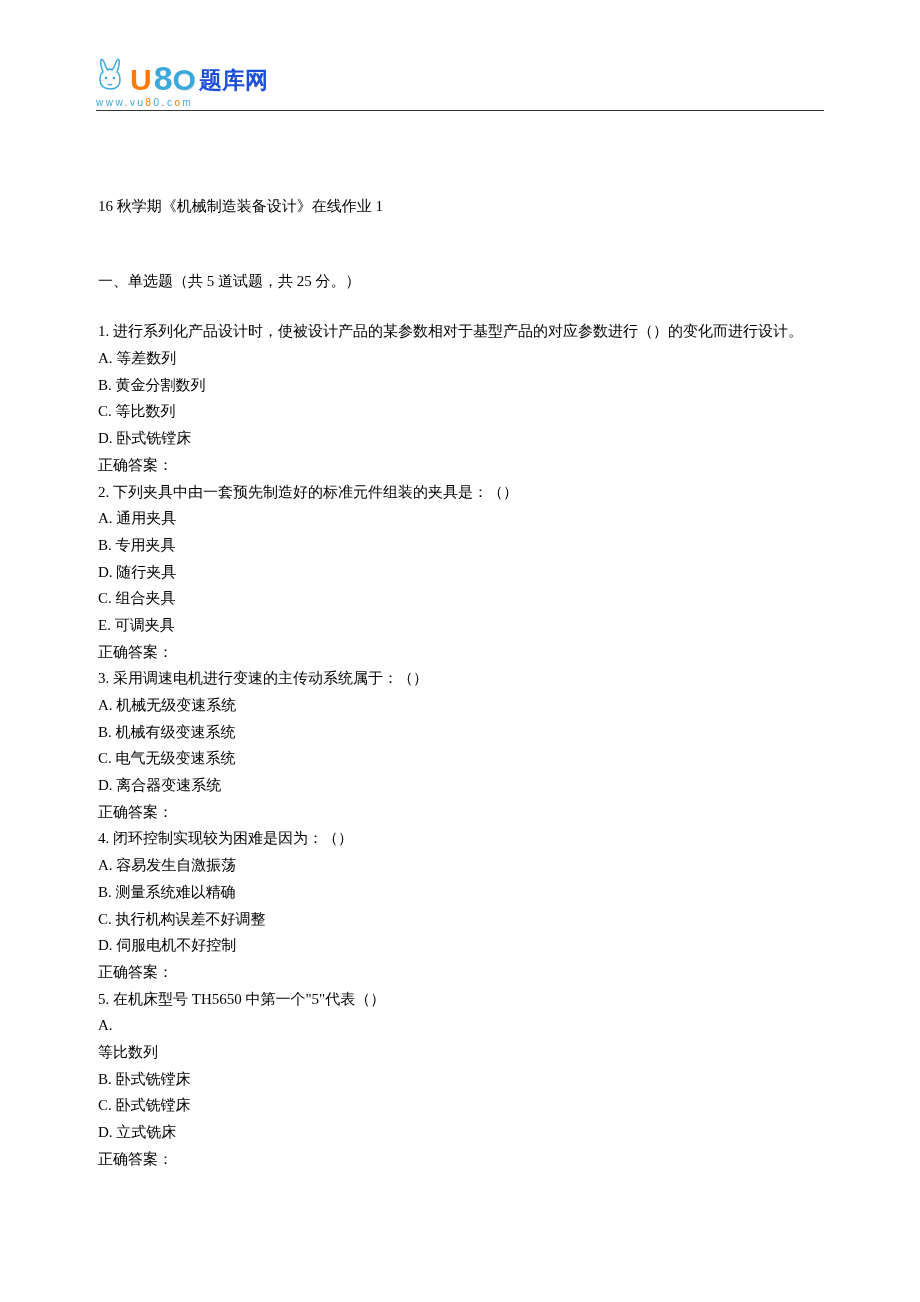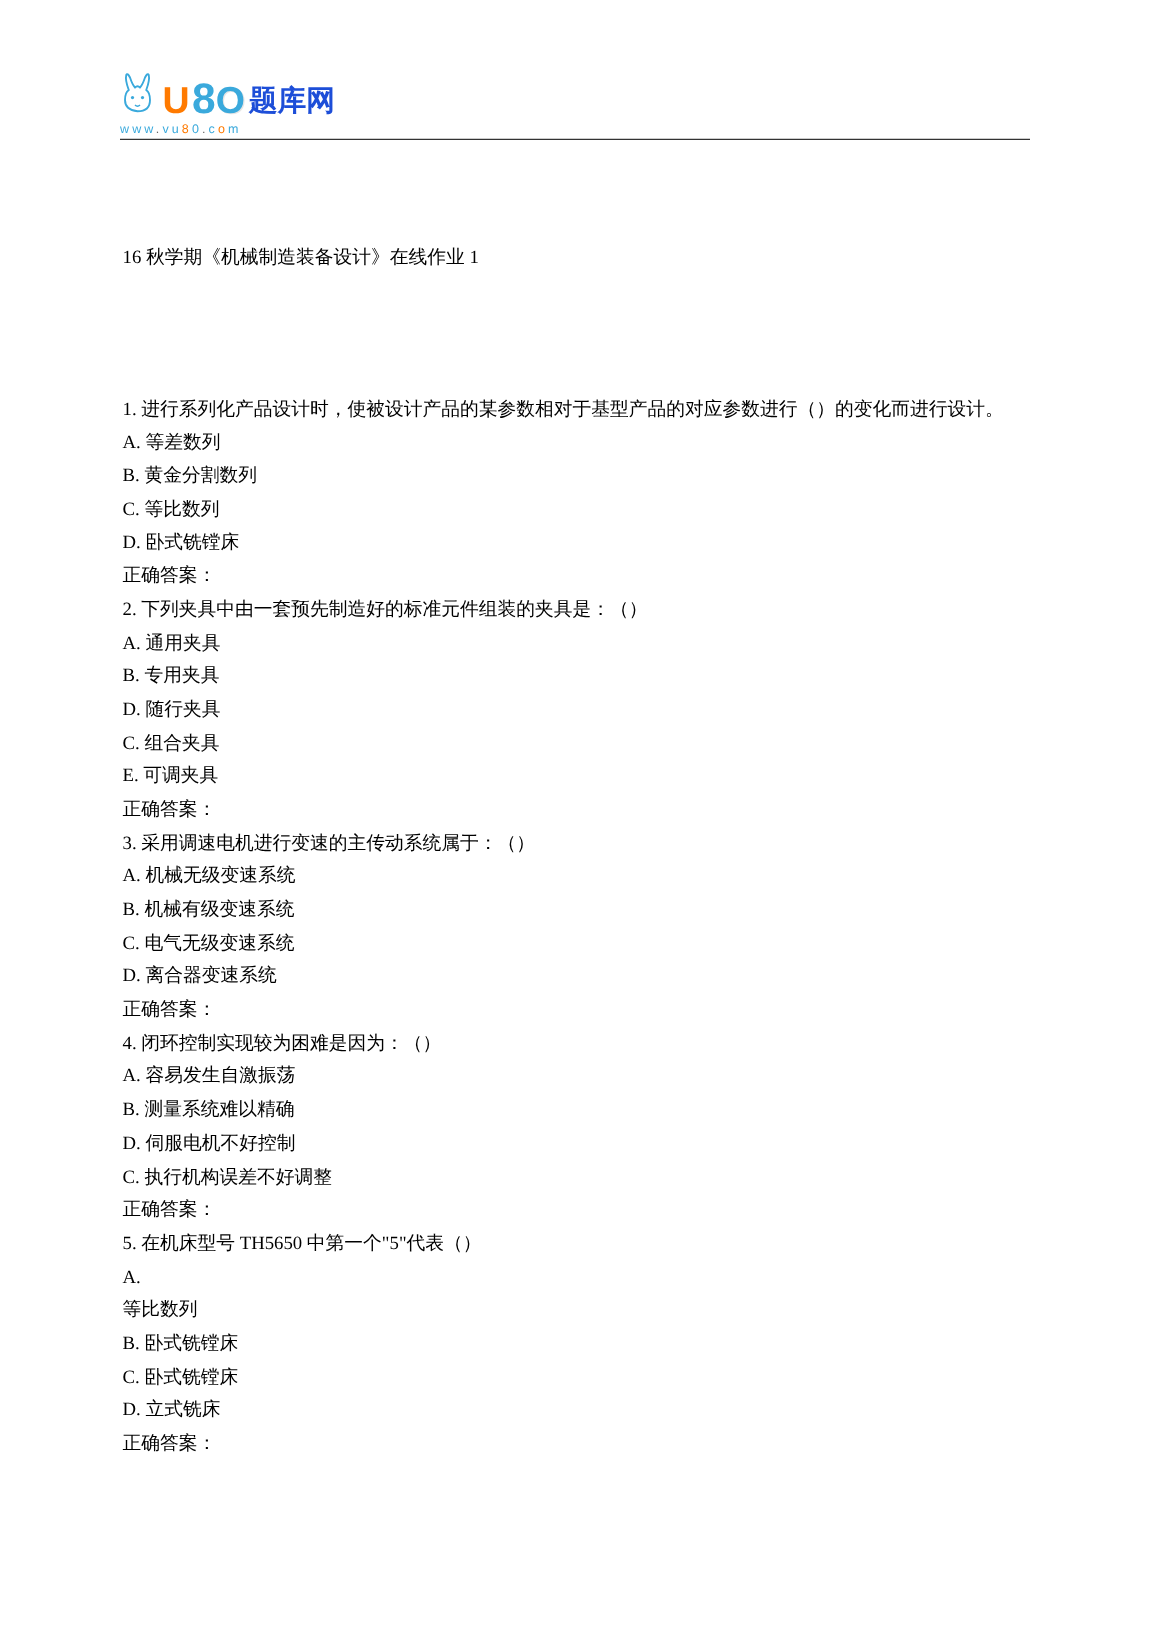--- a/index.html
+++ b/index.html
@@ -84,21 +84,21 @@
       margin-top: 2px;
     }
     .content {
       position: absolute;
       top: 193px;
       left: 98px;
       right: 98px;
       line-height: 1.78;
     }
     .title-line {
-      margin-bottom: 95px;
+      margin-bottom: 48px;
     }
     .section-heading {
       margin-bottom: 24px;
     }
     .question-block {
       margin-bottom: 0;
     }
     .q-line {
       display: block;
     }
@@ -127,20 +127,21 @@
   </div>
   <div class="logo-url">
     <span class="w">w</span><span class="w">w</span><span class="w">w</span><span class="dot">.</span><span class="v">v</span><span class="u2">u</span><span class="n8">8</span><span class="n0">0</span><span class="dot">.</span><span class="c">c</span><span class="o">o</span><span class="m">m</span>
   </div>
   <div class="header-line"></div>
 </div>
 
 <div class="content">
   <div class="title-line">16 秋学期《机械制造装备设计》在线作业 1</div>
 
+  <div class="section-heading">一、单选题（共 5 道试题，共 25 分。）</div>
 
   <div class="question-block">
     <span class="q-line">1.   进行系列化产品设计时，使被设计产品的某参数相对于基型产品的对应参数进行（）的变化而进行设计。</span>
     <span class="q-line">A. 等差数列</span>
     <span class="q-line">B. 黄金分割数列</span>
     <span class="q-line">C. 等比数列</span>
     <span class="q-line">D.    卧式铣镗床</span>
     <span class="q-line">正确答案：</span>
   </div>
 
@@ -160,22 +161,22 @@
     <span class="q-line">B.    机械有级变速系统</span>
     <span class="q-line">C. 电气无级变速系统</span>
     <span class="q-line">D.    离合器变速系统</span>
     <span class="q-line">正确答案：</span>
   </div>
 
   <div class="question-block">
     <span class="q-line">4.   闭环控制实现较为困难是因为：（）</span>
     <span class="q-line">A. 容易发生自激振荡</span>
     <span class="q-line">B. 测量系统难以精确</span>
+    <span class="q-line">C. 执行机构误差不好调整</span>
     <span class="q-line">D. 伺服电机不好控制</span>
-    <span class="q-line">C. 执行机构误差不好调整</span>
     <span class="q-line">正确答案：</span>
   </div>
 
   <div class="question-block">
     <span class="q-line">5.   在机床型号 TH5650 中第一个"5"代表（）</span>
     <span class="q-line">A.</span>
     <span class="q-line">等比数列</span>
     <span class="q-line">B.    卧式铣镗床</span>
     <span class="q-line">C. 卧式铣镗床</span>
     <span class="q-line">D. 立式铣床</span>

